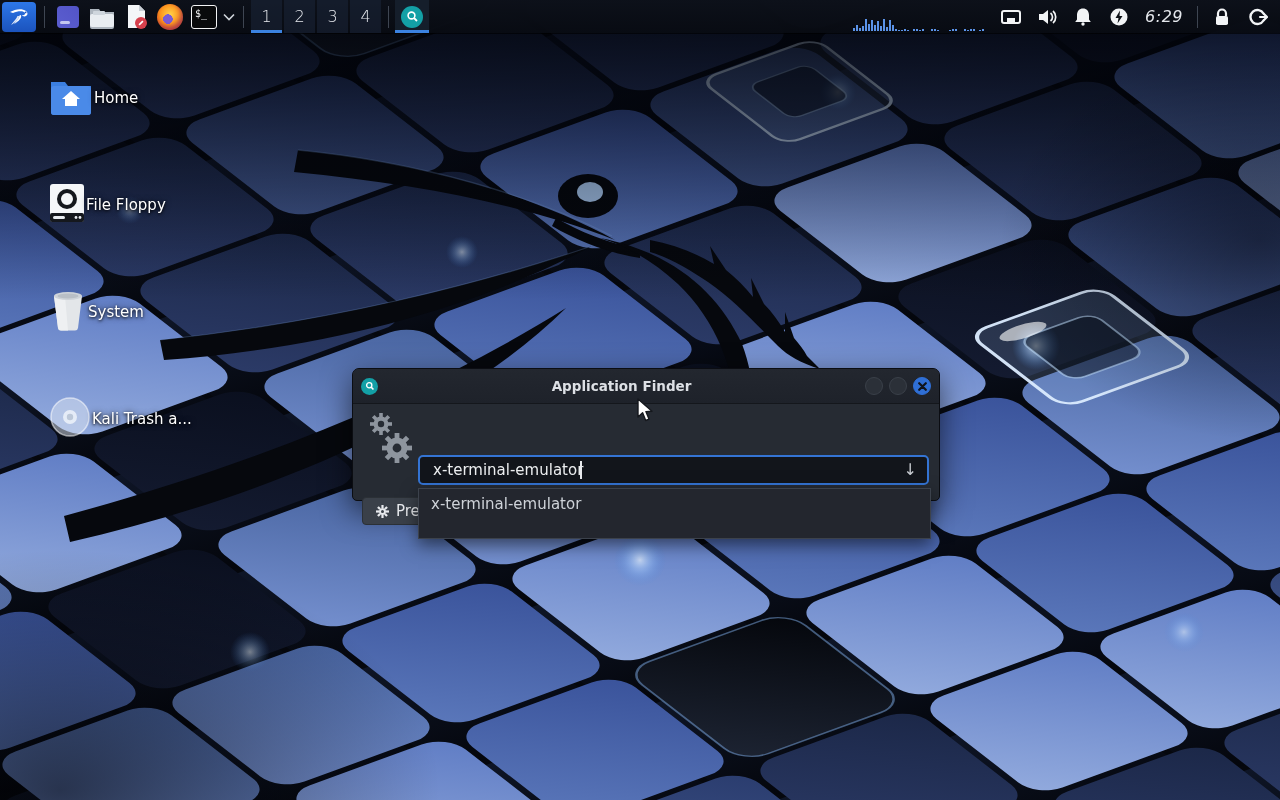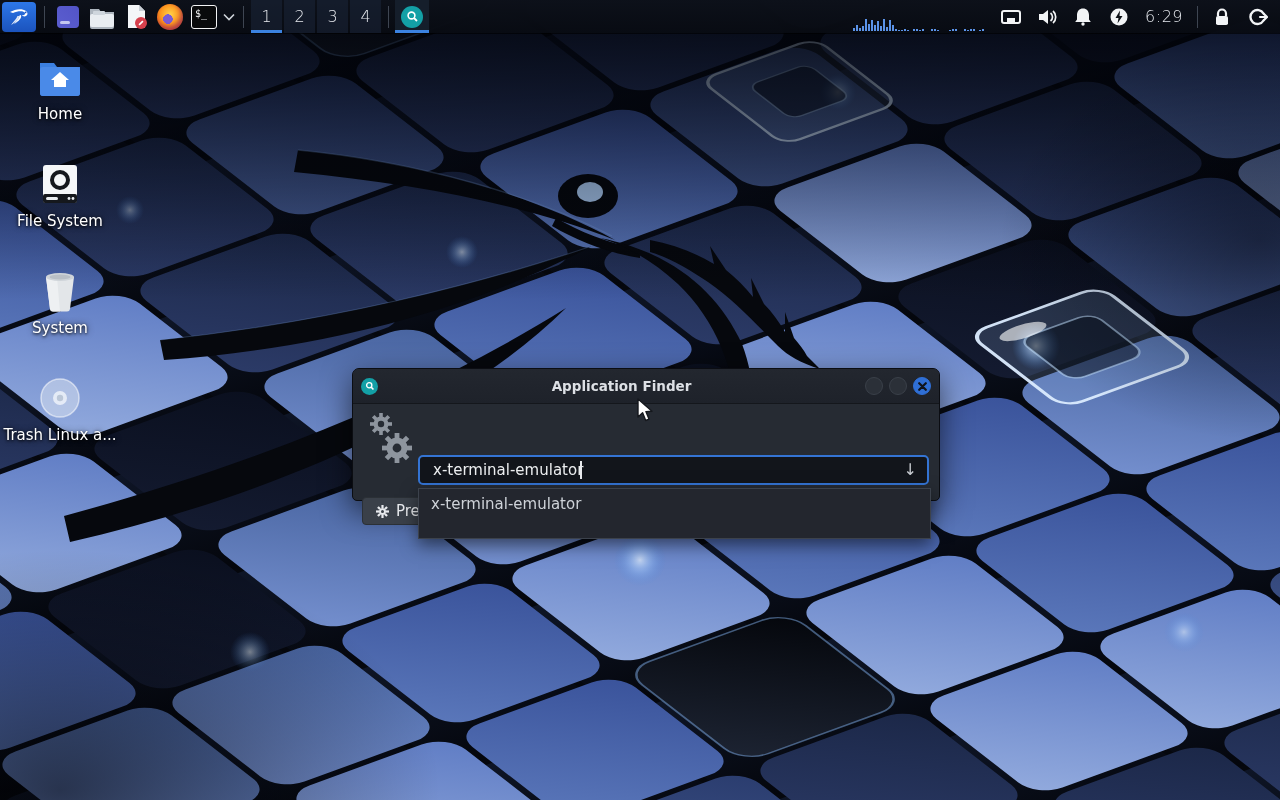--- a/index.html
+++ b/index.html
@@ -27,29 +27,29 @@
             background:rgba(28,39,58,0.55); margin:0 1px;
             color:#e6e9ee; font-size:16px; font-weight:300; }
   .ws-btn.active { border-bottom:3px solid #3b82e0; padding-top:3px; }
   .af-btn { width:34px; height:33px; background:rgba(22,32,46,0.9); border-bottom:3px solid #3b82e0; padding-top:3px;}
   .af-circle { width:22px; height:22px; border-radius:50%; background:#13a0a6;
                display:flex; align-items:center; justify-content:center; }
   .p-spacer { flex:1; }
   .cpu { position:relative; width:134px; height:33px; margin-right:6px; }
   .cpu svg { position:absolute; bottom:1px; left:0; }
   .tray-btn { width:36px; height:33px; display:flex; align-items:center; justify-content:center; }
-  .clock { color:#e4e7ec; font-size:16px; font-weight:300; padding:0 8px; letter-spacing:0.5px; }
+  .clock { color:#e4e7ec; font-size:16px; font-weight:300; padding:0 8px; letter-spacing:0.5px;font-style:italic; }
   .term-ic { width:26px; height:24px; background:#090a0c; border:1.5px solid #f2f3f5; border-radius:3px;
              color:#f2f3f5; font-family:"DejaVu Sans Mono", monospace; font-size:10px;
              display:flex; align-items:flex-start; padding:2px 0 0 3px; }
 
   
   .dicons { position:absolute; left:10px; top:52px; z-index:2; }
-  .dicon { width:100px; height:88px; margin-bottom:19px; display:flex; flex-direction:column;
-           align-items:center; }
+  .dicon { width:100px; height:88px; margin-bottom:19px; display:flex; 
+           align-items:center;margin-left:38px; }
   .dicon .ic { height:50px; display:flex; align-items:center; justify-content:center; }
   .dicon .lb { margin-top:4px; color:#ffffff; font-size:15px; text-align:center; line-height:1.1;
                text-shadow:0 1px 3px rgba(0,0,0,0.95), 0 0 6px rgba(0,0,0,0.7); white-space:nowrap; }
 
   
   .win { position:absolute; left:352px; top:368px; width:588px; height:133px; z-index:5;
          background:#262b33; border:1px solid #0b0d12; border-radius:7px 7px 5px 5px;
          box-shadow:0 10px 30px rgba(0,0,0,0.6); }
   .titlebar { height:33px; display:flex; align-items:center; padding:17px 8px;
               background:linear-gradient(180deg,#23272f,#1e222a); border-radius:6px 6px 0 0;
@@ -525,42 +525,42 @@
       <div class="ic">
         <svg width="38" height="42" viewBox="0 0 38 42">
           <rect x="2" y="2" width="34" height="38" rx="3" fill="#f5f7f9"></rect>
           <circle cx="19" cy="17" r="8" fill="none" stroke="#15181d" stroke-width="4"></circle>
           <rect x="2" y="31" width="34" height="9" rx="2" fill="#15181d"></rect>
           <rect x="5" y="34" width="12" height="3" rx="1.5" fill="#e9edf1"></rect>
           <circle cx="28" cy="35.5" r="1.4" fill="#e9edf1"></circle>
             <circle cx="32" cy="35.5" r="1.4" fill="#e9edf1"></circle>
         </svg>
       </div>
-      <div class="lb">File System</div>
+      <div class="lb">File Floppy</div>
     </div>
     <div class="dicon">
       <div class="ic">
         <svg width="40" height="44" viewBox="0 0 40 44">
           <path d="M6,8 L10,40 a3,3 0 0 0 3,2.5 h14 a3,3 0 0 0 3,-2.5 L34,8 Z" fill="#e3e6e9"></path>
           <path d="M6,8 L10,40 a3,3 0 0 0 3,2.5 h7 L17,8 Z" fill="#eef0f2"></path>
           <ellipse cx="20" cy="8" rx="14" ry="4" fill="#cfd4d9"></ellipse>
           <ellipse cx="20" cy="8" rx="10.5" ry="2.6" fill="#b9bfc6"></ellipse>
         </svg>
       </div>
       <div class="lb">System</div>
     </div>
     <div class="dicon">
       <div class="ic">
         <svg width="44" height="44" viewBox="0 0 44 44">
           <circle cx="22" cy="22" r="19" fill="rgba(222,230,242,0.5)" stroke="rgba(255,255,255,0.55)" stroke-width="1.5"></circle>
           <circle cx="22" cy="22" r="7" fill="rgba(245,248,252,0.75)"></circle>
           <circle cx="22" cy="22" r="3.2" fill="rgba(160,175,195,0.6)"></circle>
         </svg>
       </div>
-      <div class="lb">Trash Linux a...</div>
+      <div class="lb">Kali Trash a...</div>
     </div>
   </div>
 
   <div class="win">
     <div class="titlebar">
       <div class="tb-icon">
         <svg width="10" height="10" viewBox="0 0 13 13">
             <circle cx="5.5" cy="5.5" r="3.4" fill="none" stroke="#fff" stroke-width="1.8"></circle>
             <line x1="8" y1="8" x2="11" y2="11" stroke="#fff" stroke-width="2"></line>
           </svg>

